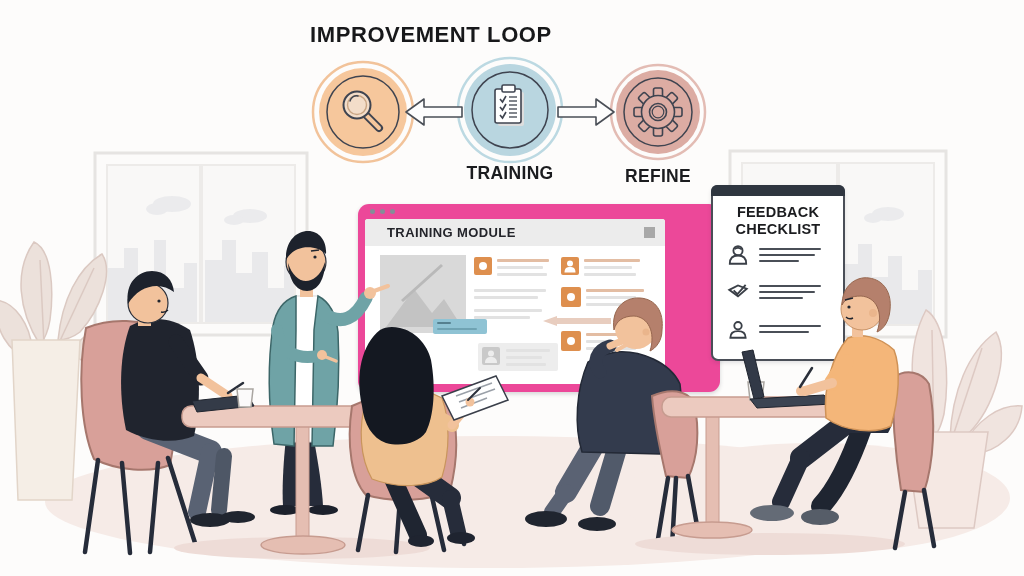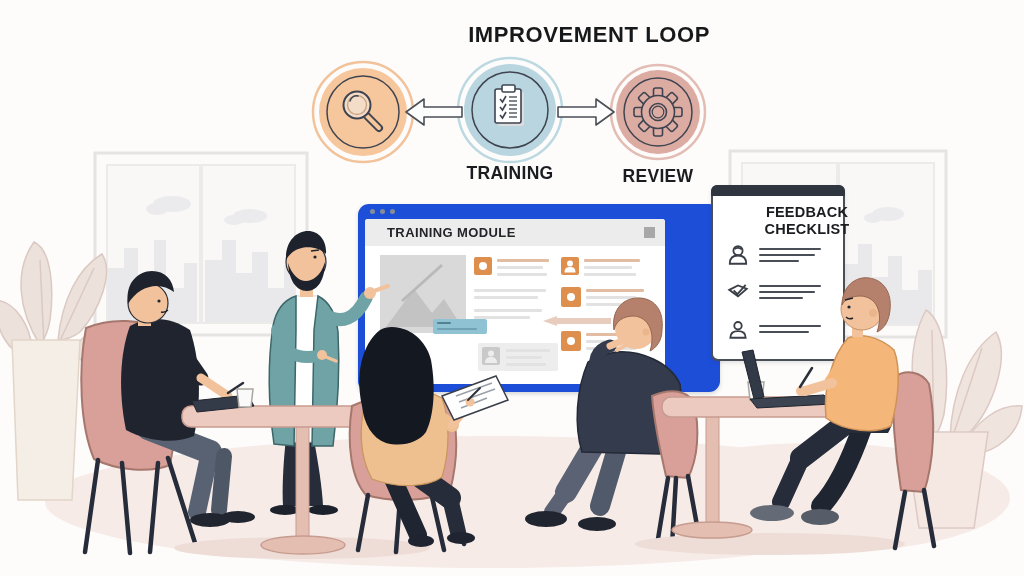--- a/index.html
+++ b/index.html
@@ -6,32 +6,32 @@
   .canvas{
     position:relative;width:1024px;height:576px;overflow:hidden;
     background:#fdfcfb;font-family:"Liberation Sans",sans-serif;
   }
   .abs{position:absolute;}
   svg{display:block;}
   .layer{position:absolute;left:0;top:0;width:1024px;height:576px;pointer-events:none;}
 
   
   .diagram-title{
-    left:310px;top:22px;width:400px;text-align:right;
+    left:310px;top:22px;width:400px;text-align:left;
     font-size:22px;font-weight:bold;color:#17181a;letter-spacing:.6px;
   }
   .step-label{
     width:130px;text-align:center;font-size:17.5px;font-weight:bold;
     color:#1b1c1f;letter-spacing:.3px;
   }
 
   
   .screen{
     left:358px;top:204px;width:362px;height:188px;
-    background:#1d4ed8;border-radius:11px;box-shadow:0 2px 4px rgba(40,44,56,.18);
+    background:#ec4899;border-radius:11px;box-shadow:0 2px 4px rgba(40,44,56,.18);
   }
   .screen .dots{position:absolute;left:12px;top:5px;display:flex;gap:5px;}
   .screen .dots i{width:5px;height:5px;border-radius:50%;background:#868c98;}
   .screen .panel{
     position:absolute;left:7px;top:15px;width:300px;height:165px;
     background:#ffffff;border-radius:3px;overflow:hidden;
   }
   .screen .hdr{
     position:absolute;left:0;top:0;width:100%;height:27px;background:#ececec;
     display:flex;align-items:center;
@@ -45,21 +45,21 @@
 
   
   .checklist{
     left:711px;top:185px;width:130px;height:172px;background:#ffffff;
     border:2px solid #4a4e57;border-radius:7px;box-shadow:0 2px 4px rgba(40,44,56,.12);
   }
   .checklist .bar{position:absolute;left:-2px;top:-2px;width:calc(100% + 4px);height:11px;
     background:#2f3640;border-radius:6px 6px 0 0;}
   .checklist .cl-title{
     position:absolute;left:0;top:17px;width:100%;text-align:center;
-    font-size:14.5px;font-weight:bold;line-height:1.2;color:#1b1c1f;letter-spacing:.2px;margin-left:29px;
+    font-size:14.5px;font-weight:bold;line-height:1.2;color:#1b1c1f;letter-spacing:.2px;
   }
   .cl-row{position:absolute;left:13px;display:flex;align-items:center;gap:9px;}
   .cl-lines i{display:block;height:2px;background:#4a4f57;margin:4px 0;border-radius:1px;}
 </style>
 </head>
 <body>
 
 <div class="canvas">
 
   <svg class="layer" viewBox="0 0 1024 576">
@@ -173,21 +173,21 @@
         <circle cx="658" cy="112" r="5.8" fill="none" stroke="#3f4450" stroke-width="1.2"></circle>
       </g>
     </g>
 
     <path d="M462,107 L424,107 L424,99 L406,112 L424,125 L424,117 L462,117 Z" fill="#fdfdfd" stroke="#4a4f57" stroke-width="1.6" stroke-linejoin="round"></path>
     <path d="M558,107 L596,107 L596,99 L614,112 L596,125 L596,117 L558,117 Z" fill="#fdfdfd" stroke="#4a4f57" stroke-width="1.6" stroke-linejoin="round"></path>
   </svg>
 
   <div class="abs diagram-title">IMPROVEMENT LOOP</div>
   <div class="abs step-label" style="left:445px;top:163px;">TRAINING</div>
-  <div class="abs step-label" style="left:593px;top:166px;">REVIEW</div>
+  <div class="abs step-label" style="left:593px;top:166px;">REFINE</div>
 
   <div class="abs screen">
     <div class="dots">
         <i></i>
         <i></i>
         <i></i>
       </div>
     <div class="panel">
       <div class="hdr">
         <span class="ttl">TRAINING MODULE</span>

